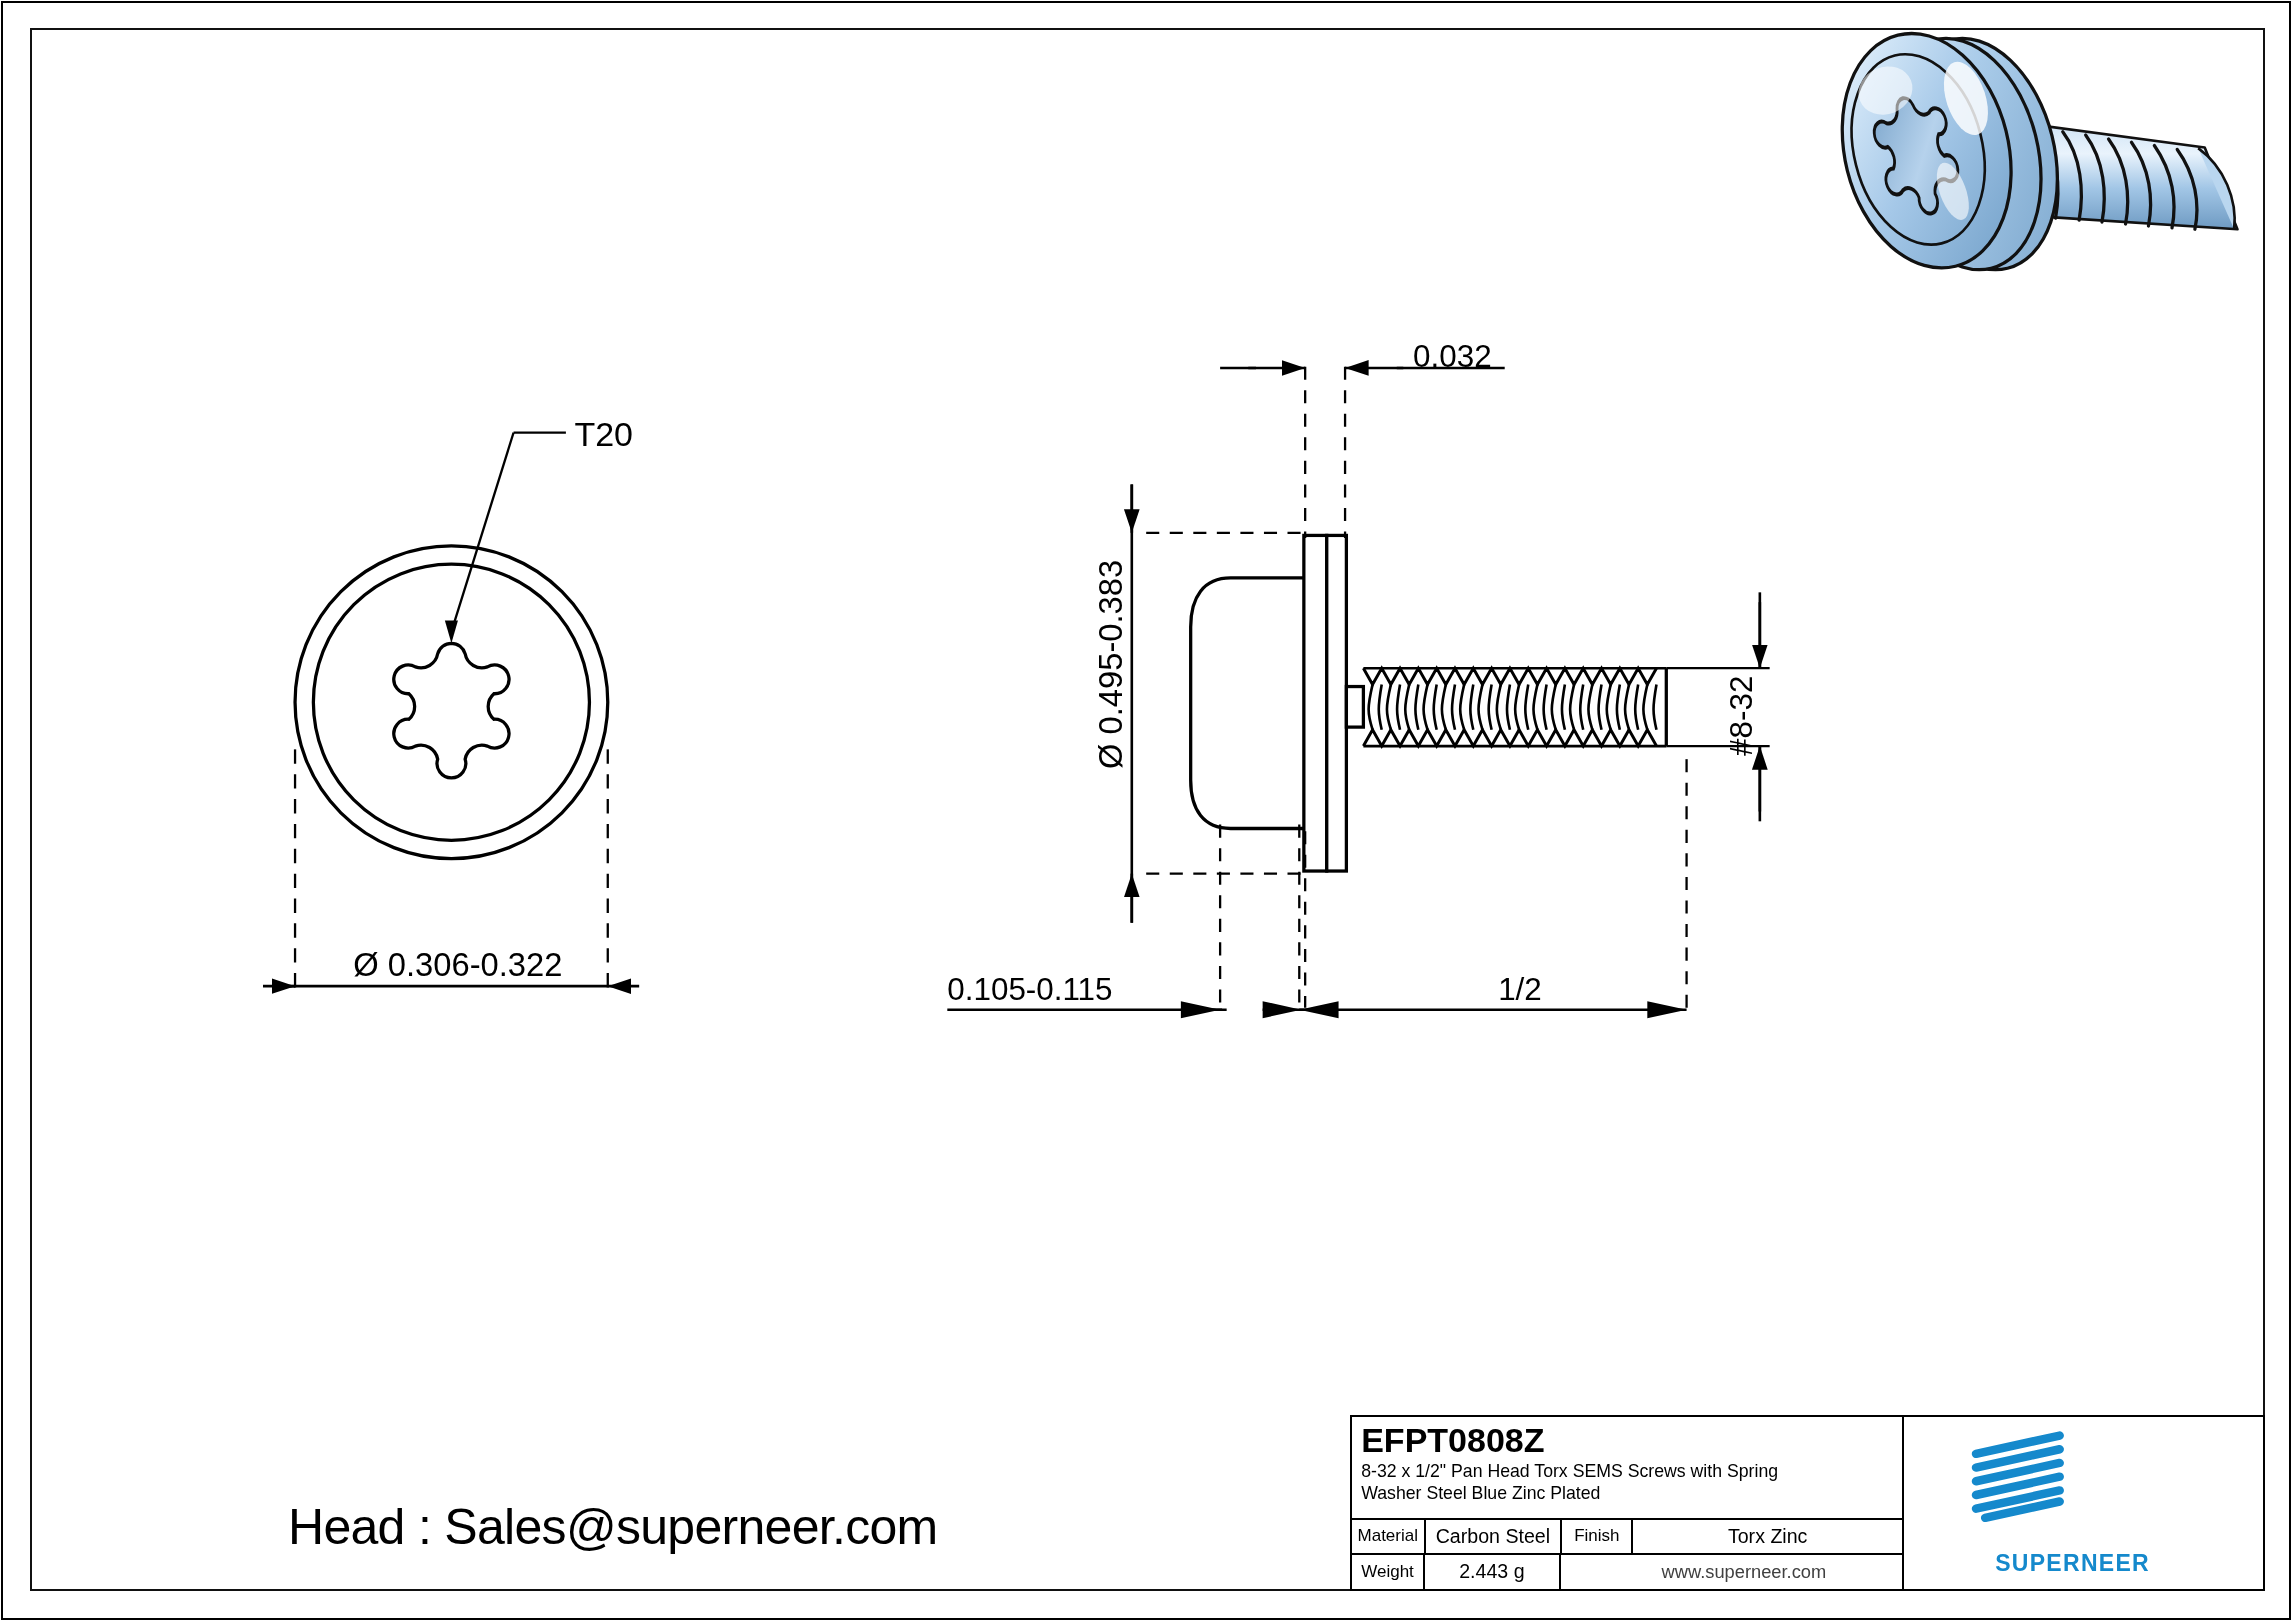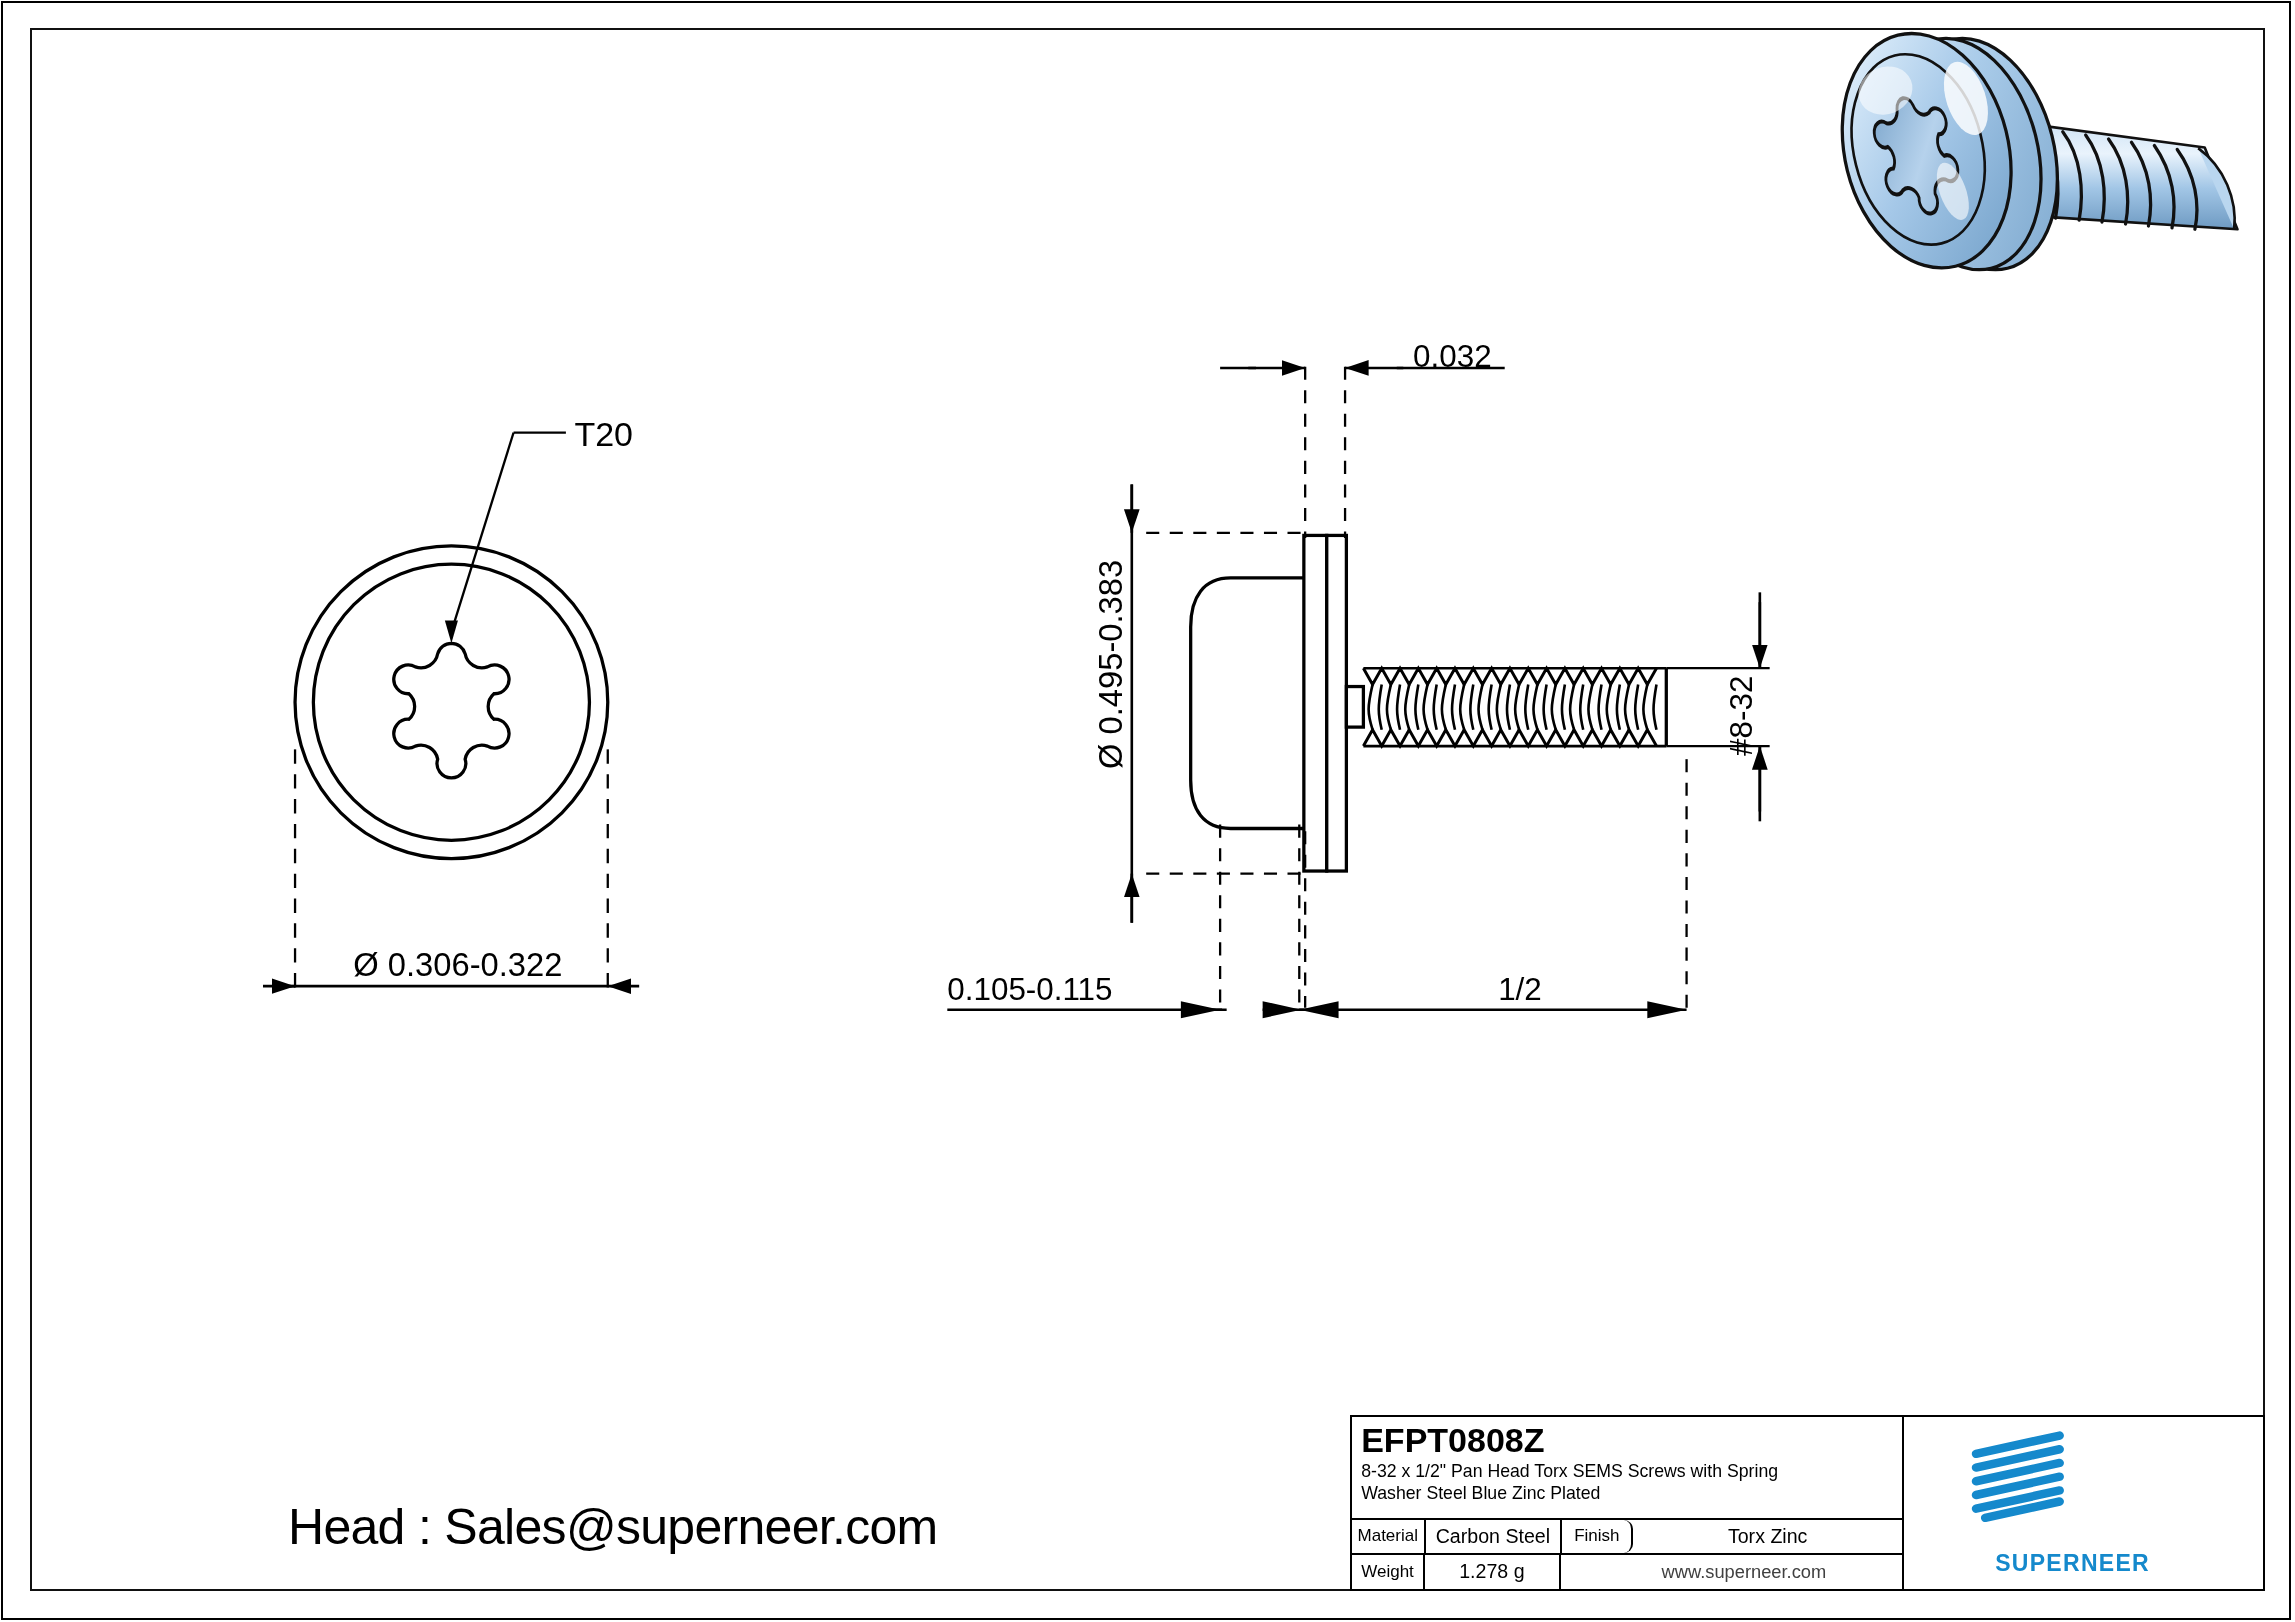--- a/index.html
+++ b/index.html
@@ -107,21 +107,21 @@
     align-items: center;
     justify-content: center;
     font-size: 17px;
     color: #000;
     font-family: "Liberation Sans", sans-serif;
     border-right: 2px solid #000;
   }
   .tb-cell.last { border-right: none; }
   .c-label  { width: 88px; }
   .c-value  { width: 164px; font-size: 19.6px; }
-  .c-label2 { width: 85px; border-radius: 9px; }
+  .c-label2 { width: 85px; }
   .c-value2 { width: 323px; font-size: 19.6px; }
   .c-url    { width: 408px; font-size: 18.3px; color: #404040; padding-left: 25px; }
 
   #tb-right {
     width: 246px;
     height: 100%;
     position: relative;
     box-sizing: border-box;
   }
   #brand-name {
@@ -409,21 +409,21 @@
 
       <div class="tb-row first">
         <div class="tb-cell c-label">Material</div>
         <div class="tb-cell c-value">Carbon Steel</div>
         <div class="tb-cell c-label2">Finish</div>
         <div class="tb-cell c-value2 last">Torx Zinc</div>
       </div>
 
       <div class="tb-row">
         <div class="tb-cell c-label">Weight</div>
-        <div class="tb-cell c-value">1.278 g</div>
+        <div class="tb-cell c-value">2.443 g</div>
         <div class="tb-cell c-url last">www.superneer.com</div>
       </div>
     </div>
 
     <div id="tb-right">
       <svg id="logo-mark" width="131" height="98" viewBox="0 0 200 150">
         <g stroke="#1589CC" stroke-width="13" stroke-linecap="round" fill="none">
           <line x1="22" y1="38" x2="150" y2="10"></line>
           <line x1="22" y1="59" x2="150" y2="31"></line>
           <line x1="22" y1="80" x2="150" y2="52"></line>

